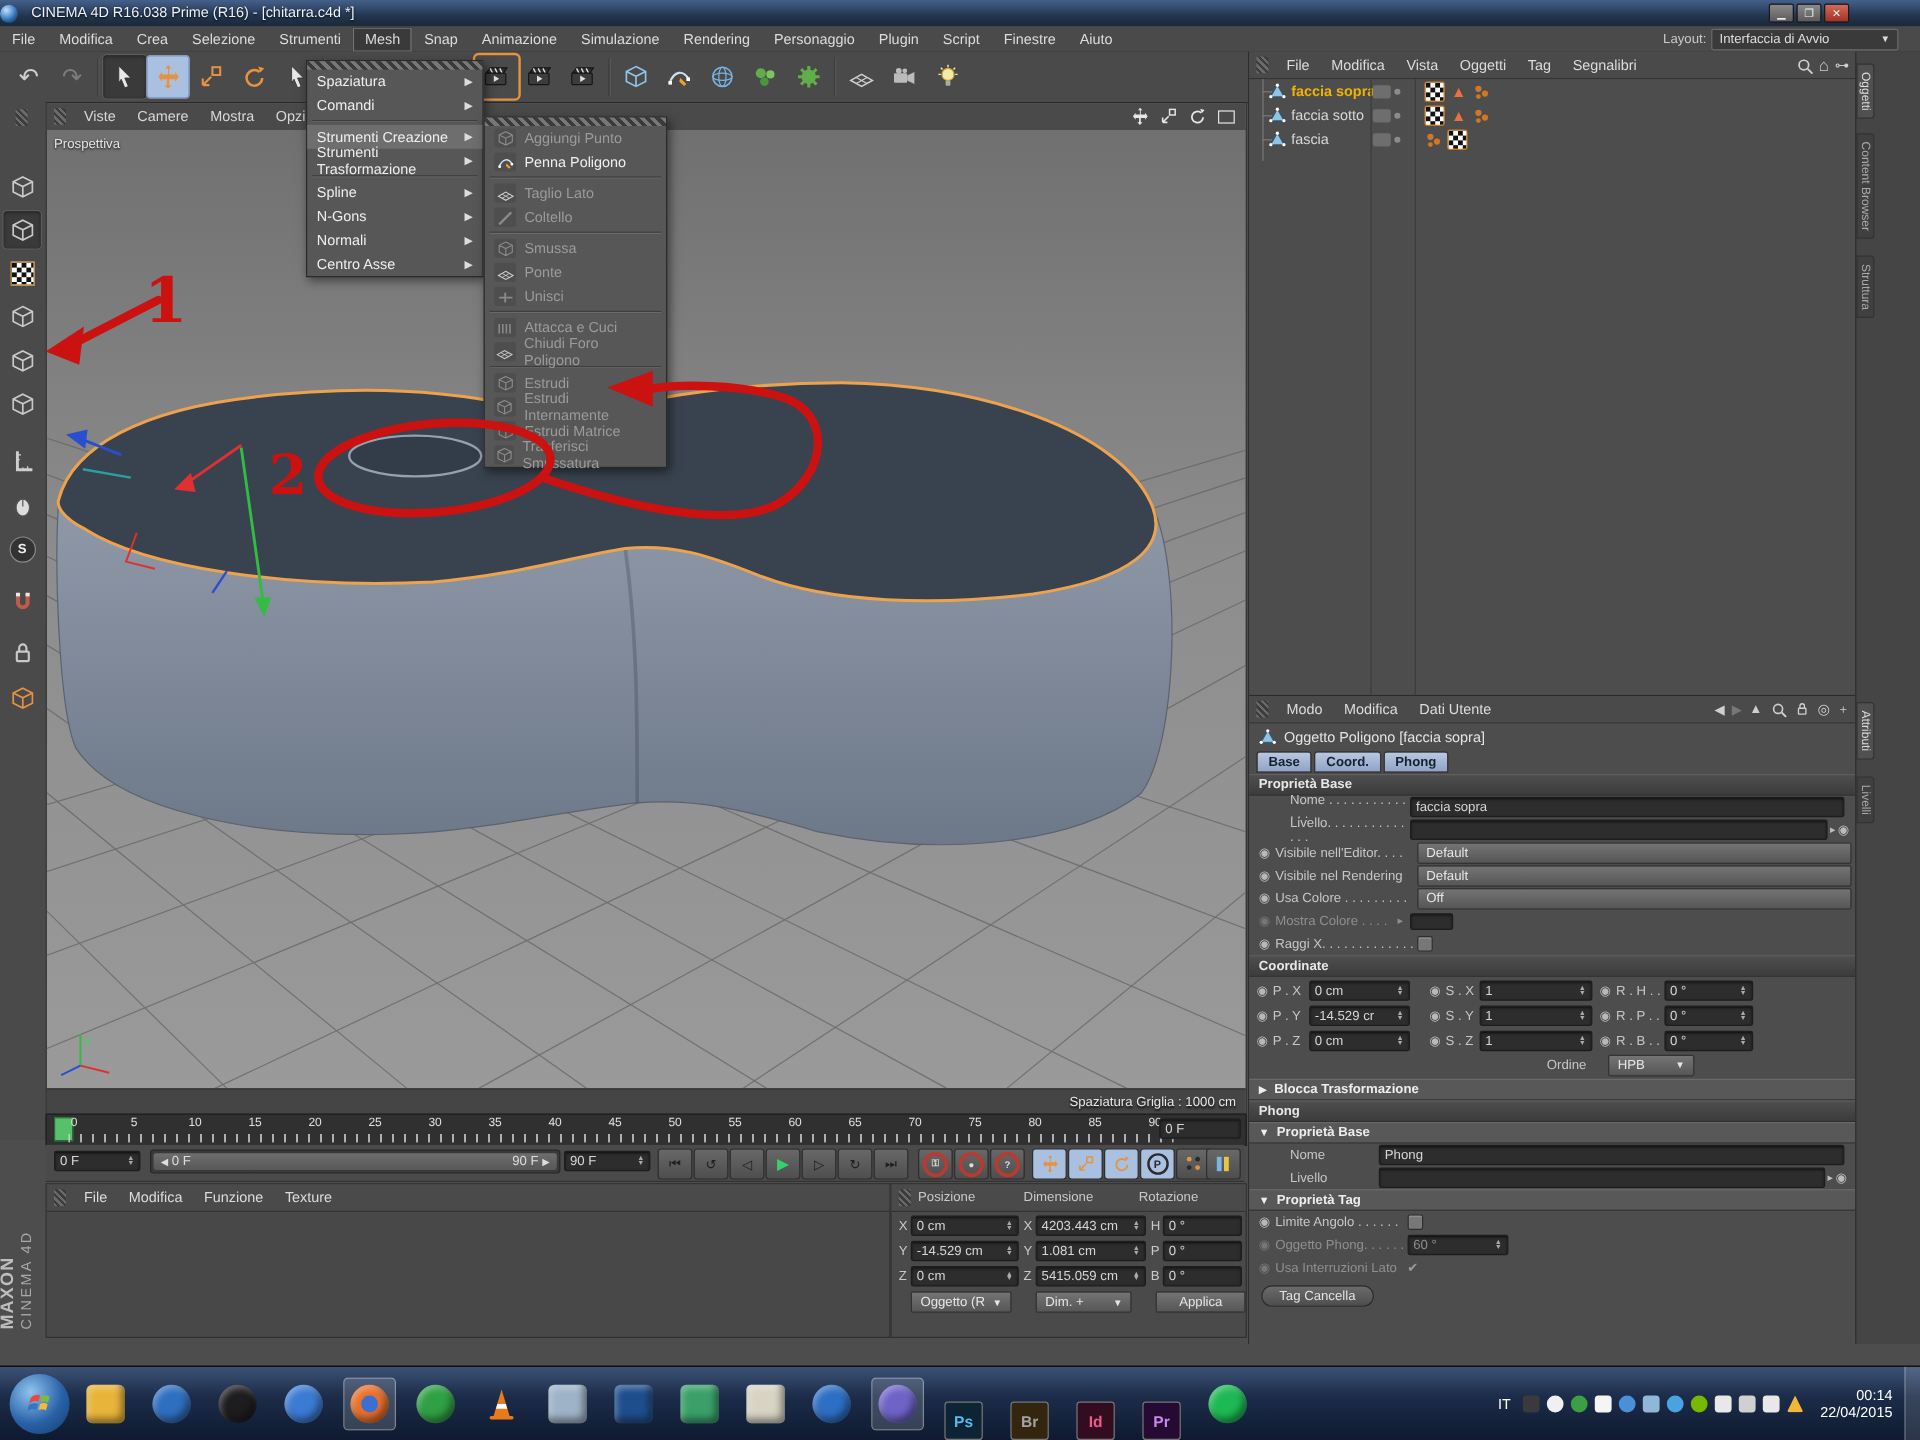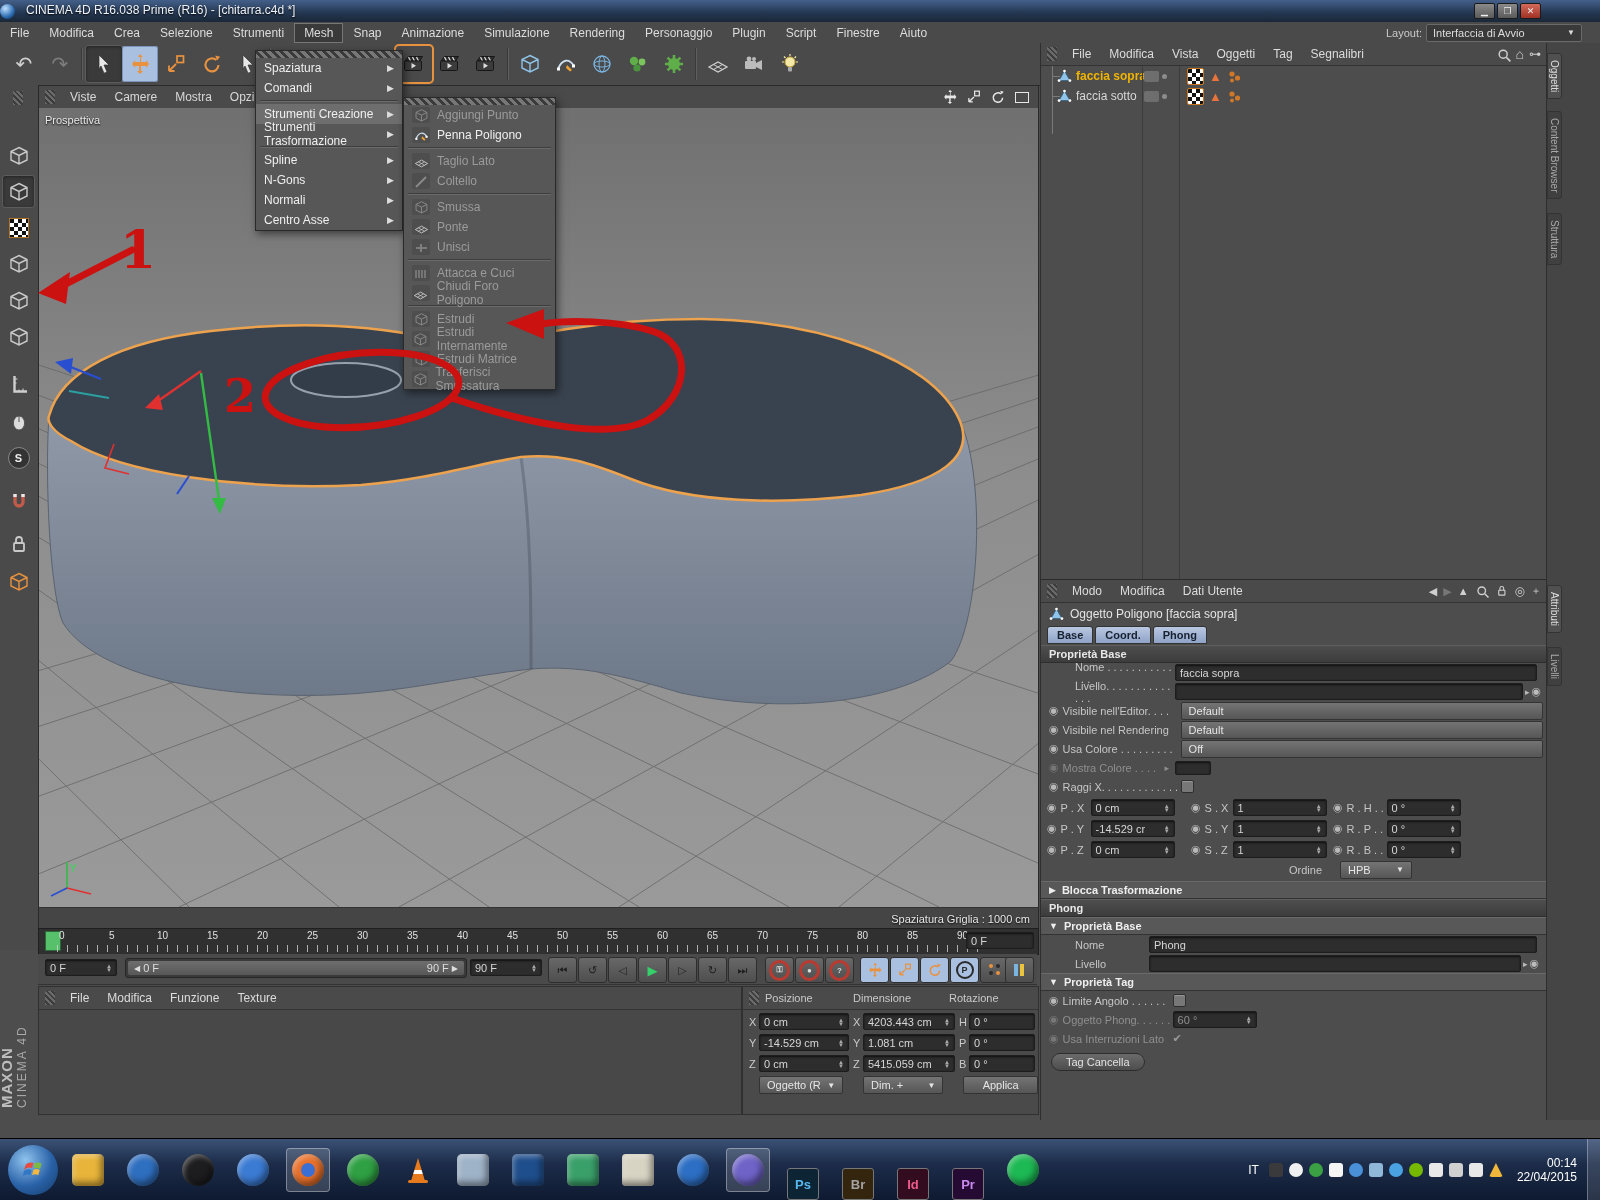--- a/index.html
+++ b/index.html
@@ -693,20 +693,41 @@
             </div>
         <div class="tag">
               <svg width="13" height="13">
                 <circle cx="4" cy="4" r="2.6" fill="#d07828"></circle>
                 <circle cx="9.5" cy="8" r="2.6" fill="#d07828"></circle>
                 <circle cx="4" cy="10.5" r="2" fill="#d07828"></circle>
               </svg>
             </div>
       </div>
     </div>
+    <div class="omrow" style="padding-left:16px">
+      <div class="treeh"></div>
+      <svg width="15" height="15">
+            <use href="#sym-polyobj" transform="scale(.68)"></use>
+          </svg>
+      <span class="nm">fascia</span>
+      <div style="position:absolute;left:103px" class="flex">
+            <div style="width:15px;height:11px;background:#6e6e6e;border-radius:2px"></div>
+            <div style="margin-left:3px;width:5px;height:5px;border-radius:50%;background:#8c8c8c"></div>
+          </div>
+      <div style="position:absolute;left:142px" class="flex">
+        <div class="tag">
+              <svg width="13" height="13">
+                <circle cx="4" cy="4" r="2.6" fill="#d07828"></circle>
+                <circle cx="9.5" cy="8" r="2.6" fill="#d07828"></circle>
+                <circle cx="4" cy="10.5" r="2" fill="#d07828"></circle>
+              </svg>
+            </div>
+        <div class="tag checker"></div>
+      </div>
+    </div>
     <div style="position:absolute;left:101px;top:0;bottom:0;width:1px;background:#3c3c3c"></div>
     <div style="position:absolute;left:138px;top:0;bottom:0;width:1px;background:#3c3c3c"></div>
   </div>
 
   <div class="pmenu" style="border-top:1px solid #2b2b2b">
     <div class="grip" style="margin:0 6px"></div>
     <span class="pmi">Modo</span>
     <span class="pmi">Modifica</span>
     <span class="pmi">Dati Utente</span>
     <div style="margin-left:auto;display:flex;align-items:center;gap:6px;margin-right:6px;color:#cfcfcf">
@@ -775,20 +796,21 @@
       <span style="width:102px;margin-left:4px">Mostra Colore . . . .</span>
       <span style="font-size:9px;margin-right:6px">▸</span>
       <div class="fld" style="width:26px;height:12px"></div>
     </div>
     <div class="flex" style="height:19px;padding-left:8px">
       <span class="rec">◉</span>
       <span class="fieldlab" style="width:118px;margin-left:4px">Raggi X. . . . . . . . . . . . .</span>
       <div class="cb"></div>
     </div>
 
+    <div class="sechdr">Coordinate</div>
     
     <div style="position:relative;height:64px">
       <div class="flex abs" style="left:6px;top:3px">
             <span class="rec">◉</span>
             <span class="fieldlab" style="width:30px;margin-left:4px">P . X</span>
             <div class="fld" style="width:74px">
               <span>0 cm</span>
               <span class="spin">▲<br>▼</span>
             </div>
           </div>

